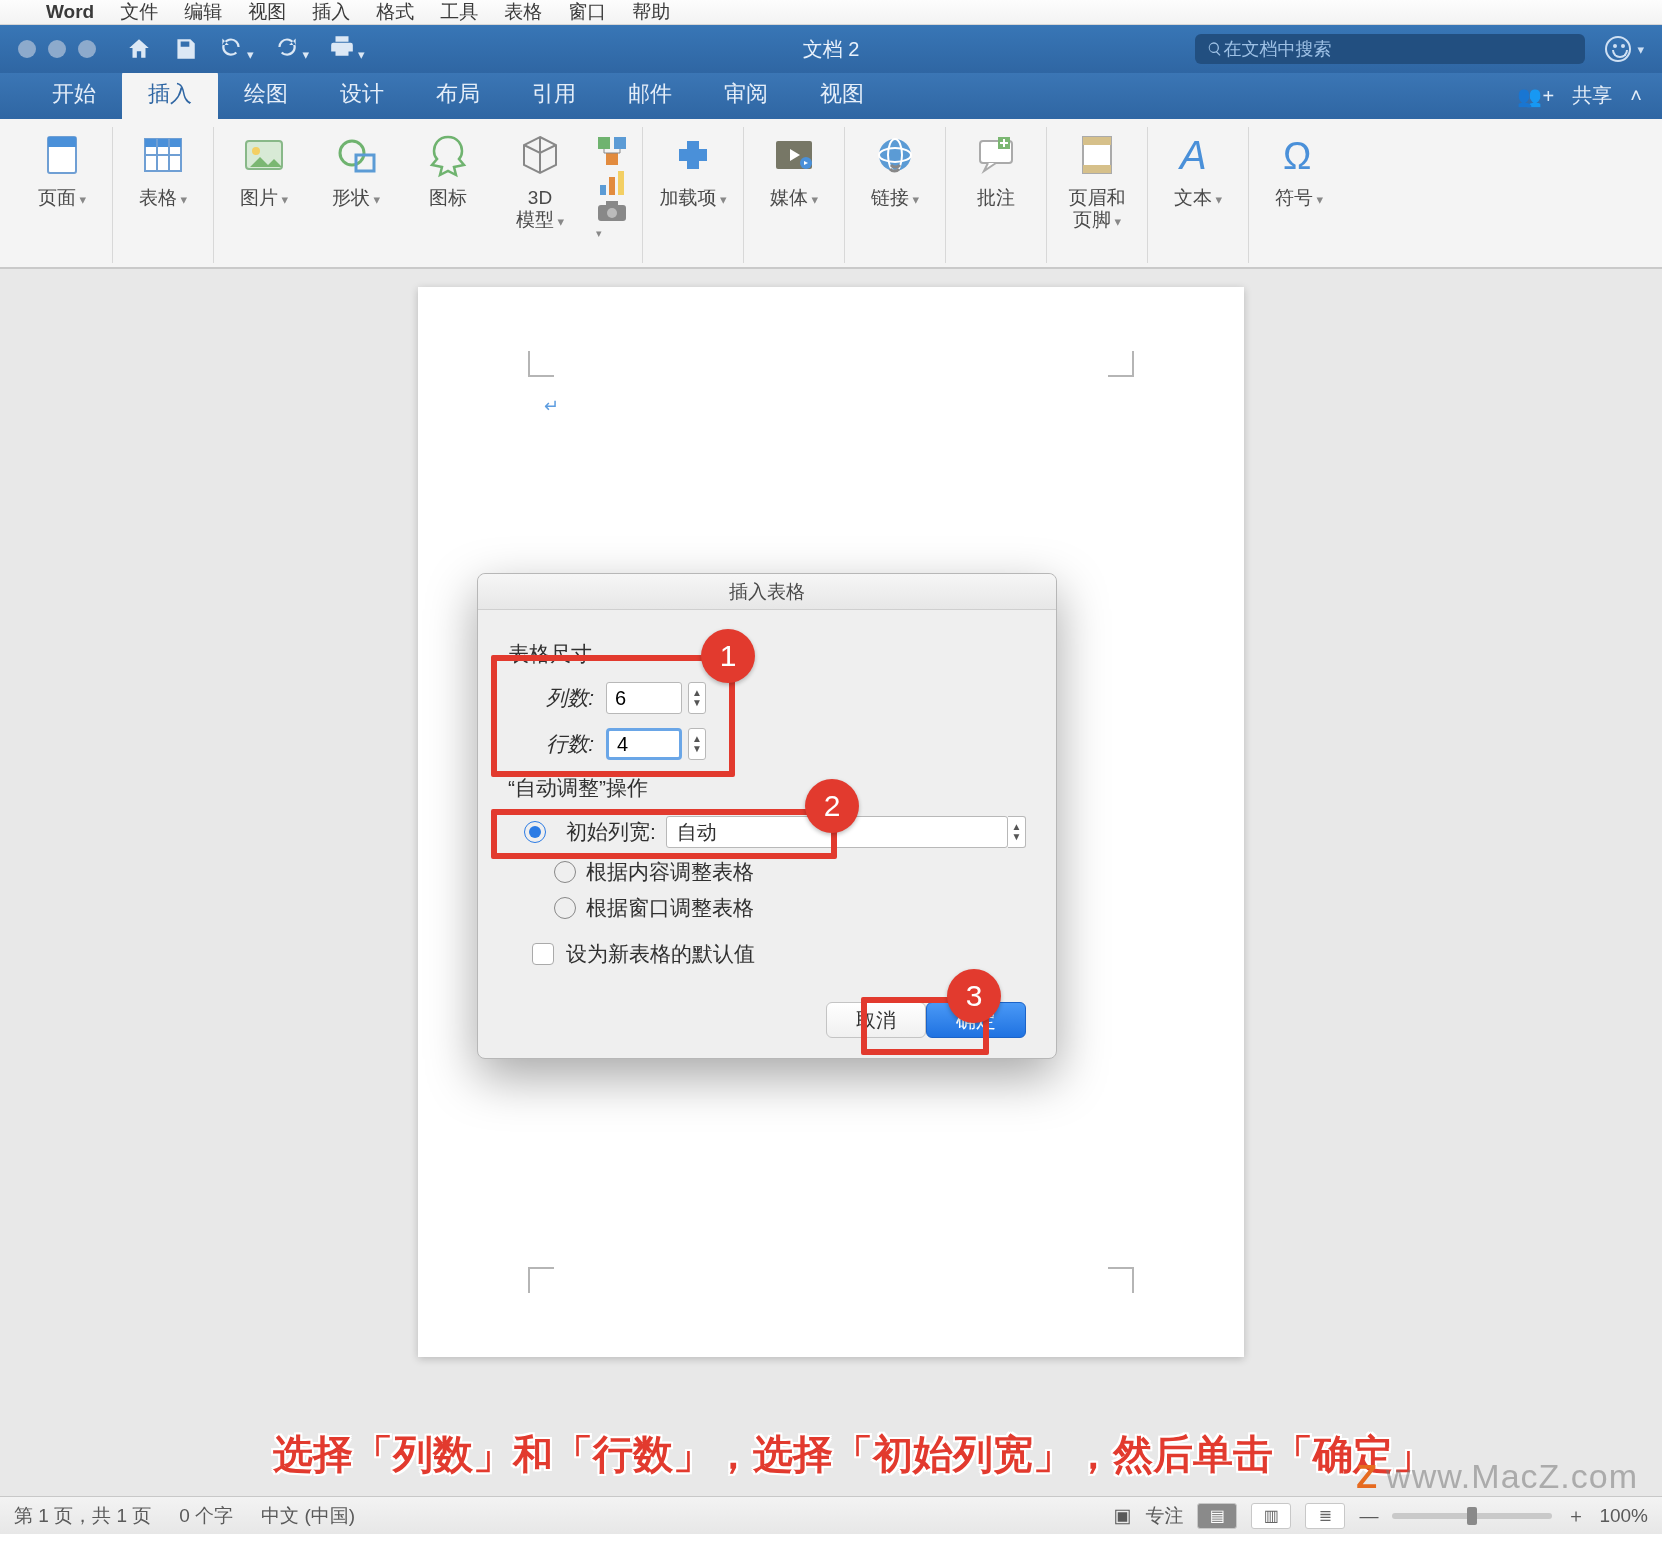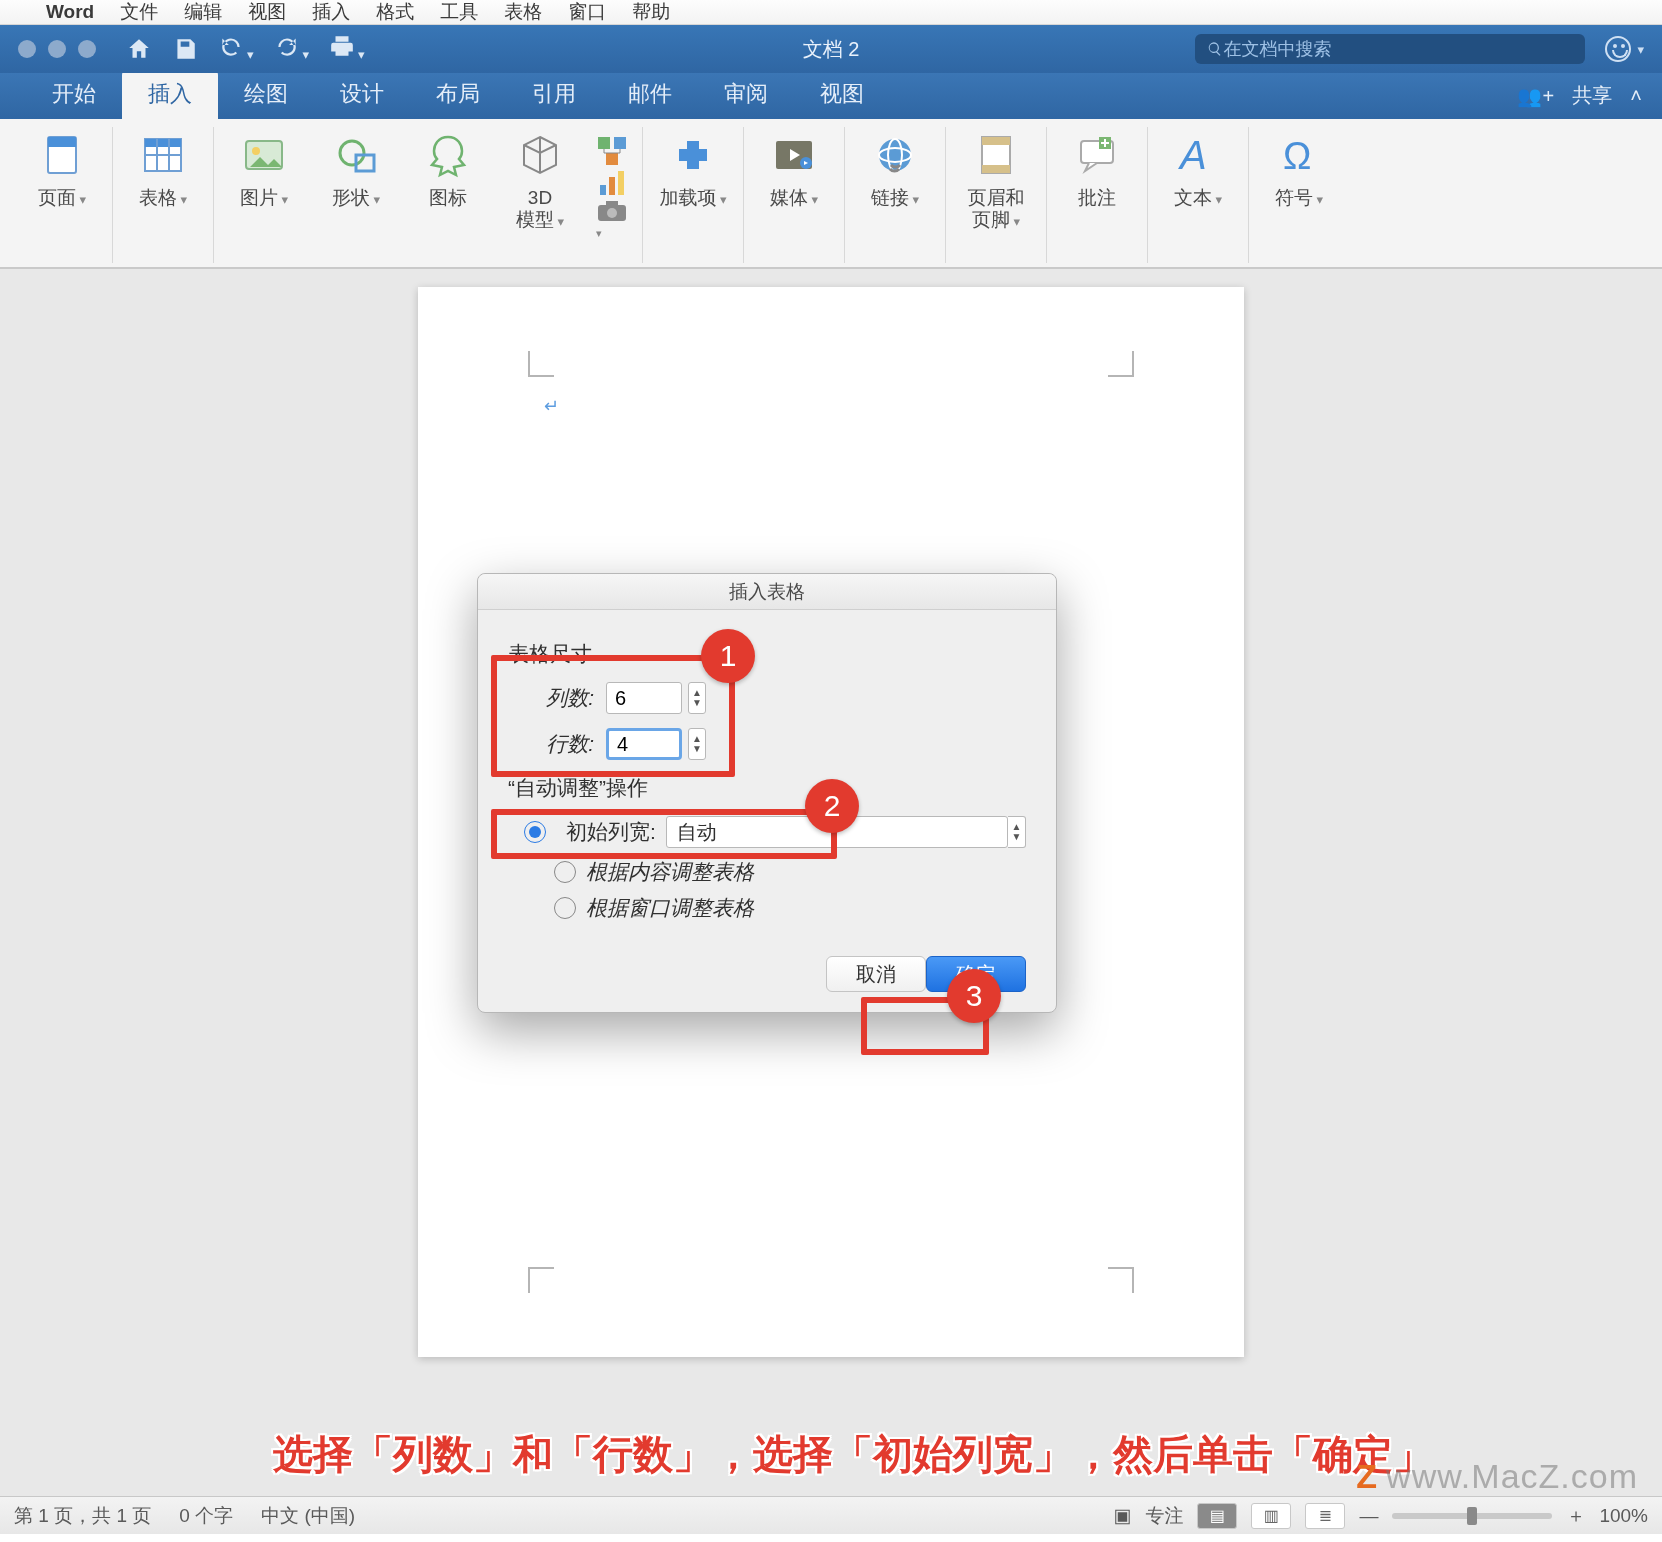--- a/index.html
+++ b/index.html
@@ -62,21 +62,21 @@
   .numin{display:flex;align-items:center;}
   .numin input{width:76px;height:32px;font-size:20px;padding:2px 8px;border:1px solid #b8b8b8;border-radius:3px;background:#fff;}
   .numin input.focused{border:3px solid #6aa6e7;border-radius:4px;}
   .spin{width:18px;height:32px;margin-left:6px;border:1px solid #b8b8b8;border-radius:3px;background:#fff;display:flex;flex-direction:column;justify-content:center;align-items:center;font-size:10px;line-height:1;color:#555;}
   .auto-field{display:flex;align-items:center;gap:10px;margin:6px 0 10px 16px;}
   .radio{width:22px;height:22px;border:1.5px solid #888;border-radius:50%;display:inline-flex;align-items:center;justify-content:center;margin-right:10px;flex-shrink:0;}
   .radio.checked{border-color:#2b7be4;}
   .radio.checked::after{content:"";width:12px;height:12px;background:#2b7be4;border-radius:50%;}
   .select-box{flex:1;display:flex;align-items:center;}
   .select-box .sel{flex:1;height:32px;border:1px solid #b8b8b8;border-radius:3px;background:#fff;padding:3px 10px;font-size:20px;display:flex;align-items:center;}
-  .opt-row{display:flex;align-items:center;margin:8px 0 8px 46px;font-style:italic;}
+  .opt-row{display:flex;align-items:center;margin:8px 0 8px 46px;}
   .chk-row{display:flex;align-items:center;margin:18px 0 0 24px;}
   .chk{width:22px;height:22px;border:1.5px solid #aaa;border-radius:4px;margin-right:12px;background:#fff;}
   .dlg-buttons{display:flex;justify-content:flex-end;margin-top:34px;}
   .btn{min-width:100px;height:36px;border-radius:6px;font-size:20px;display:flex;align-items:center;justify-content:center;cursor:pointer;}
   .btn.cancel{background:linear-gradient(#fff,#f0f0f0);border:1px solid #c4c4c4;color:#333;}
   .btn.ok{background:linear-gradient(#4a99f6,#1f72e1);color:#fff;border:1px solid #1b63c8;}
 
   
   .annot-box{position:absolute;border:6px solid #e23a2e;border-radius:2px;pointer-events:none;}
   .badge{position:absolute;width:54px;height:54px;background:#e23a2e;border-radius:50%;color:#fff;display:flex;align-items:center;justify-content:center;font-size:30px;font-weight:400;pointer-events:none;box-shadow:0 2px 4px rgba(0,0,0,.25);}
@@ -289,40 +289,40 @@
             <path d="M20 34a6 6 0 009 0M28 38a6 6 0 01-9 0" stroke="#888" stroke-width="3" fill="none"></path>
           </svg>
         </span>
       <span class="cap chev">链接</span>
     </div>
   </div>
   <div class="rgroup">
     <div class="ritem">
       <span class="ico">
           <svg viewBox="0 0 48 48">
-            <rect x="10" y="6" width="28" height="36" fill="#fff" stroke="#aaa" stroke-width="2"></rect>
-            <rect x="10" y="6" width="28" height="8" fill="#d6c08a"></rect>
-            <rect x="10" y="34" width="28" height="8" fill="#d6c08a"></rect>
-          </svg>
-        </span>
-      <span class="cap chev" style="white-space:pre-line">页眉和
-页脚</span>
-    </div>
-  </div>
-  <div class="rgroup">
-    <div class="ritem">
-      <span class="ico">
-          <svg viewBox="0 0 48 48">
             <rect x="8" y="10" width="32" height="22" rx="3" fill="#fff" stroke="#aaa" stroke-width="2"></rect>
             <path d="M16 32l-4 8 12-8" fill="#fff" stroke="#aaa" stroke-width="2"></path>
             <rect x="26" y="6" width="12" height="12" fill="#7bb772"></rect>
             <path d="M32 8v8M28 12h8" stroke="#fff" stroke-width="2"></path>
           </svg>
         </span>
       <span class="cap">批注</span>
+    </div>
+  </div>
+  <div class="rgroup">
+    <div class="ritem">
+      <span class="ico">
+          <svg viewBox="0 0 48 48">
+            <rect x="10" y="6" width="28" height="36" fill="#fff" stroke="#aaa" stroke-width="2"></rect>
+            <rect x="10" y="6" width="28" height="8" fill="#d6c08a"></rect>
+            <rect x="10" y="34" width="28" height="8" fill="#d6c08a"></rect>
+          </svg>
+        </span>
+      <span class="cap chev" style="white-space:pre-line">页眉和
+页脚</span>
     </div>
   </div>
   <div class="rgroup">
     <div class="ritem">
       <span class="ico">
           <svg viewBox="0 0 48 48">
             <text x="6" y="38" font-size="40" font-style="italic" font-family="Georgia" fill="#4a90d9">A</text>
           </svg>
         </span>
       <span class="cap chev">文本</span>
@@ -383,20 +383,24 @@
 
       <div class="opt-row">
         <span class="radio"></span>
         <span>根据内容调整表格</span>
       </div>
       <div class="opt-row">
         <span class="radio"></span>
         <span>根据窗口调整表格</span>
       </div>
 
+      <div class="chk-row">
+        <span class="chk"></span>
+        <span>设为新表格的默认值</span>
+      </div>
 
       <div class="dlg-buttons">
         <div class="btn cancel">取消</div>
         <div class="btn ok">确定</div>
       </div>
     </div>
   </div>
 
   <div class="annot-box" style="top: 386px; left: 491px; width: 244px; height: 122px;"></div>
   <div class="badge" style="top: 360px; left: 701px;">1</div>

